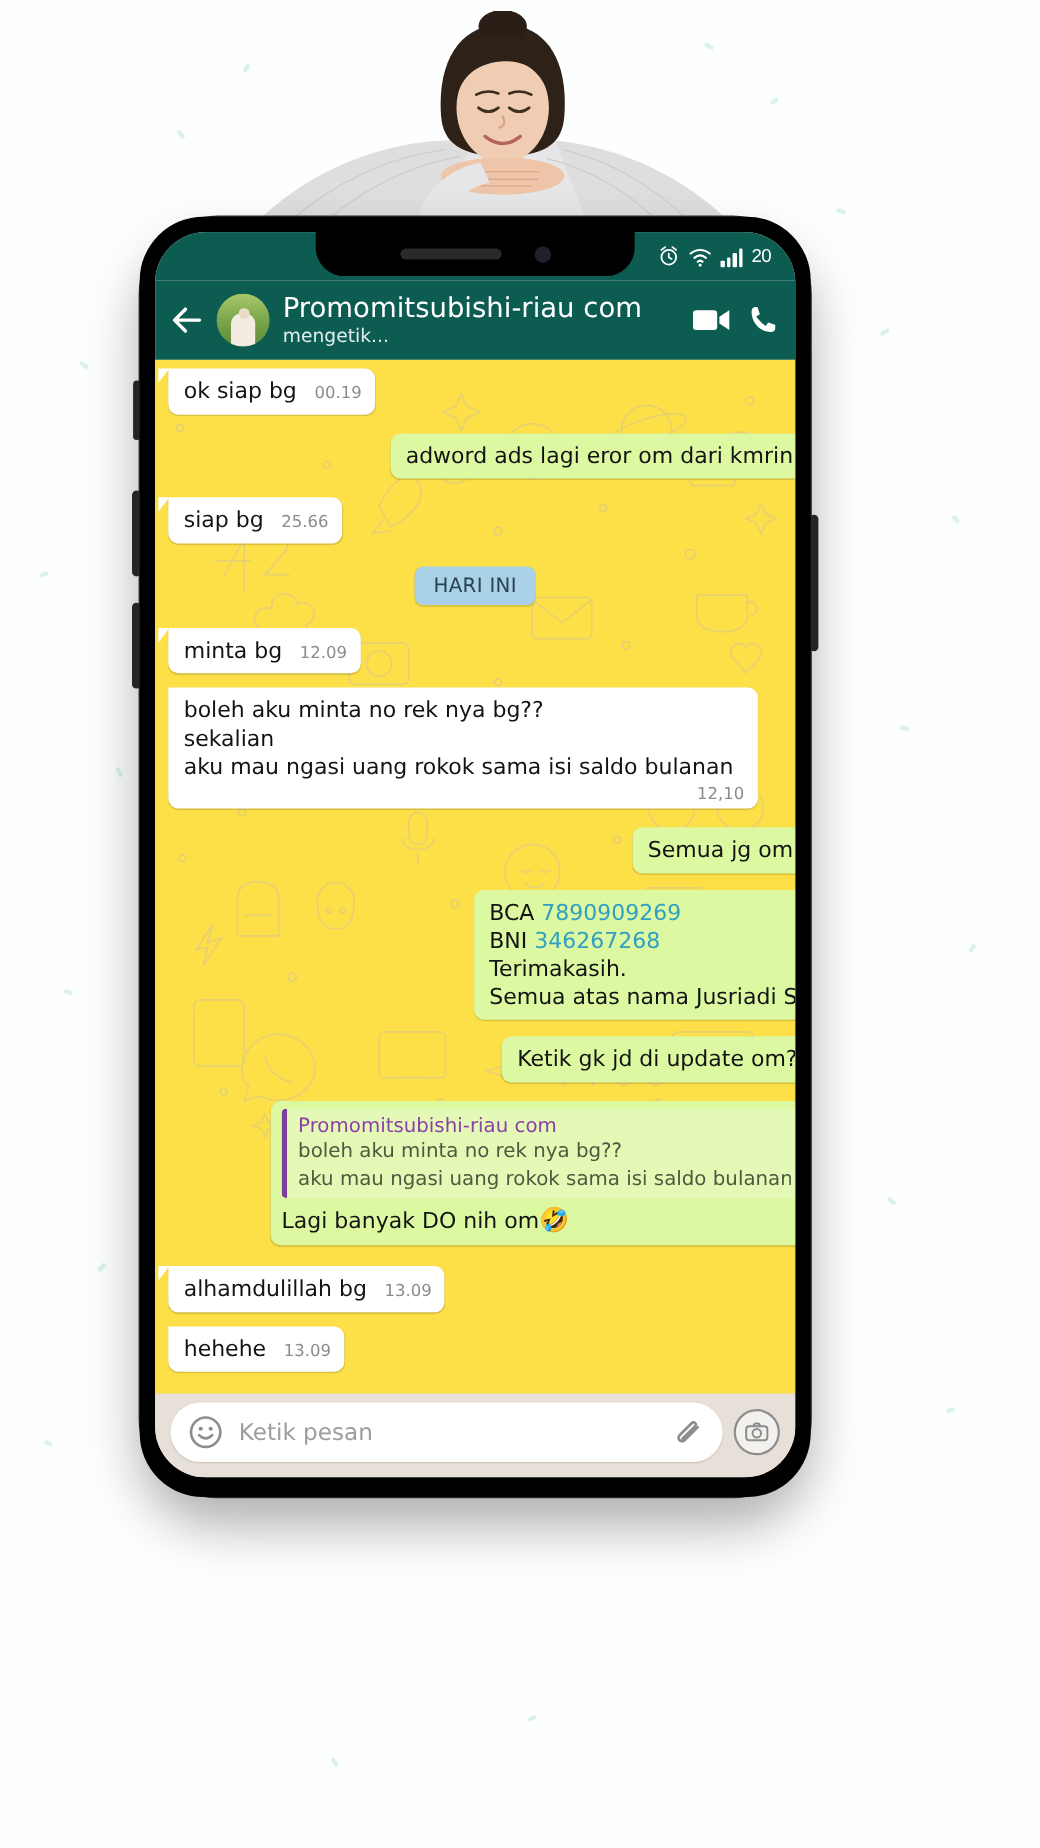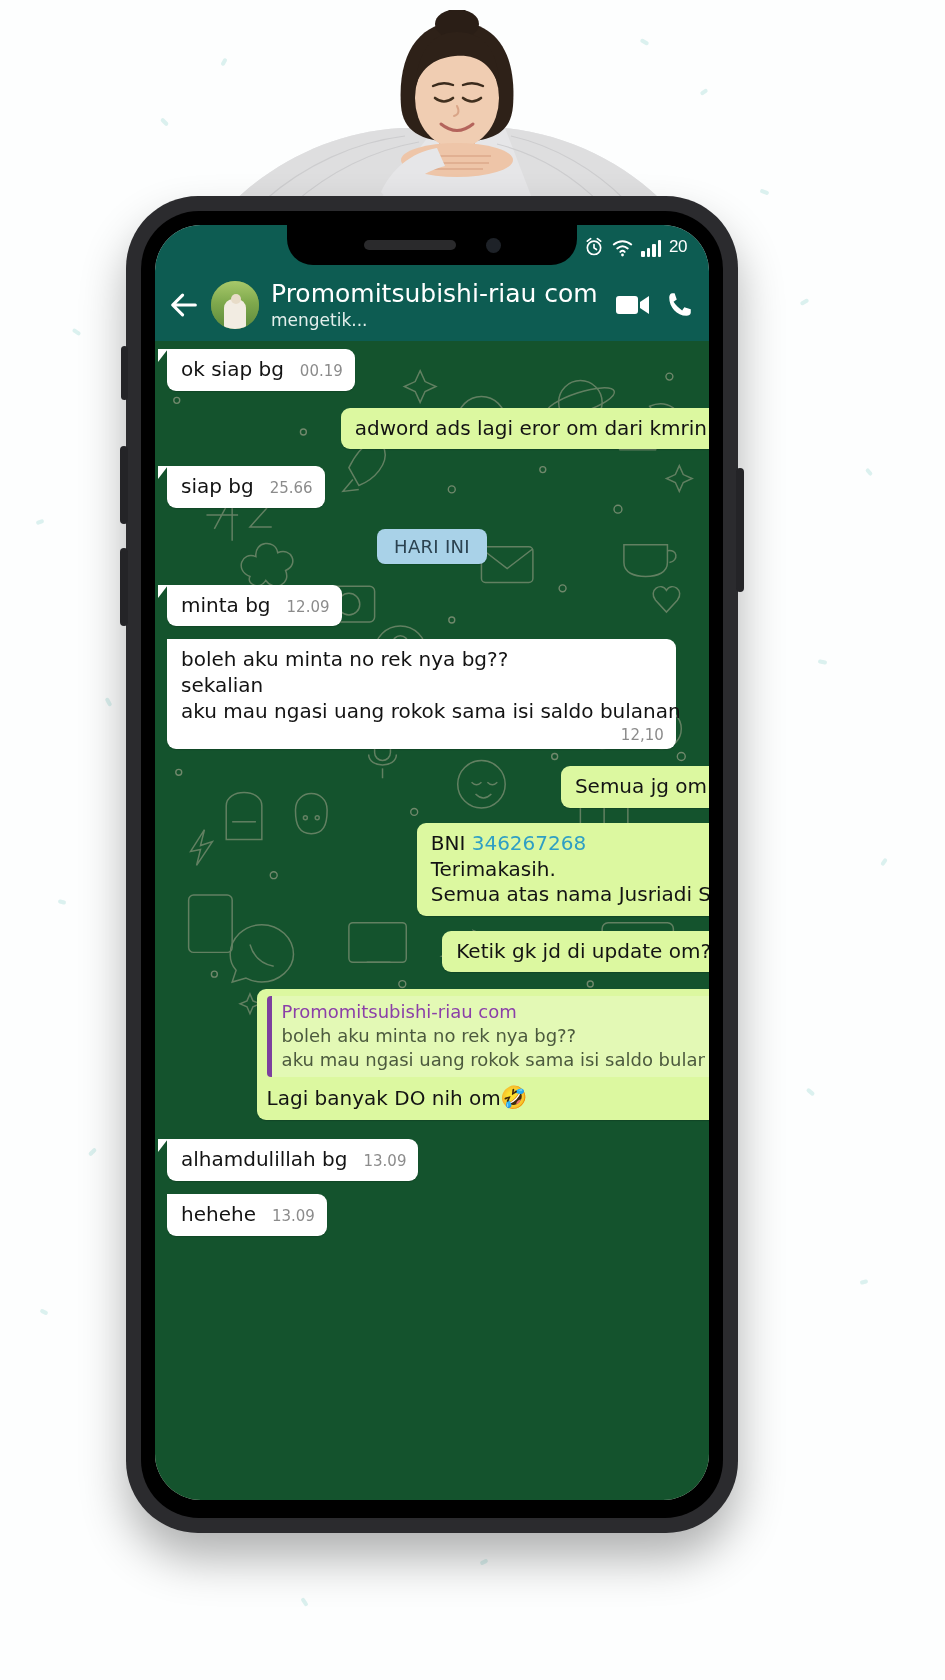--- a/index.html
+++ b/index.html
@@ -29,25 +29,25 @@
 
   
   .person { position: absolute; left: 205px; top: 10px; width: 480px; height: 225px; }
 
   
   .phone {
     position: absolute;
     left: 126px;
     top: 196px;
     width: 612px;
-    height: 1337px;
+    height: 1166px;
     background: #2b2b2e;
     border-radius: 72px;
     box-shadow: 0 26px 46px rgba(0,0,0,.30);
-    padding: 15px;
+    padding: 1px;
   }
   .phone-inner {
     position: relative;
     width: 100%;
     height: 100%;
     background: #000;
     border-radius: 58px;
     padding: 14px 14px 18px 14px;
     overflow: hidden;
   }
@@ -150,21 +150,21 @@
     line-height: 1.2;
     margin-top: 2px;
   }
   .hdr-icons { display: flex; align-items: center; gap: 16px; flex: 0 0 auto; padding-right: 2px; }
 
   
   .chat-body {
     flex: 1 1 auto;
     position: relative;
     overflow: hidden;
-    background: #14532d;
+    background: #fde047;
     padding: 8px 12px 4px 12px;
   }
   .doodles { position: absolute; inset: 0; opacity: .5; pointer-events: none; }
 
   .msgs { position: relative; z-index: 2; display: flex; flex-direction: column; gap: 11px; }
 
   .row { display: flex; width: 100%; }
   .row.l { justify-content: flex-start; }
   .row.r { justify-content: flex-end; }
   .row.c { justify-content: center; }
@@ -609,20 +609,24 @@
 
           <div class="row r" style="margin-top:6px">
             <div class="bub out" style="margin-right:-22px">
               <span>Semua jg om</span>
             </div>
           </div>
 
           <div class="row r" style="margin-top:4px">
             <div class="bub out nopoint" style="margin-right:-26px">
               <div class="acct-line">
+                <span>BCA</span>
+                <span class="acct-num">7890909269</span>
+              </div>
+              <div class="acct-line">
                 <span>BNI</span>
                 <span class="acct-num">346267268</span>
               </div>
               <div>Terimakasih.</div>
               <div>Semua atas nama Jusriadi S</div>
             </div>
           </div>
 
           <div class="row r" style="margin-top:4px">
             <div class="bub out" style="margin-right:-26px">
@@ -657,16 +661,37 @@
               <span class="inline">
                 <span>hehehe</span>
                 <span class="ts">13.09</span>
               </span>
             </div>
           </div>
 
         </div>
       </div>
 
+      <div class="inputbar">
+        <div class="input-pill">
+          <svg width="32" height="32" viewBox="0 0 24 24">
+            <circle cx="12" cy="12" r="10" fill="none" stroke="#8d8d8d" stroke-width="1.8"></circle>
+            <circle cx="8.6" cy="9.6" r="1.4" fill="#8d8d8d"></circle>
+            <circle cx="15.4" cy="9.6" r="1.4" fill="#8d8d8d"></circle>
+            <path d="M7.5 14 q 4.5 4.5 9 0" stroke="#8d8d8d" stroke-width="1.8" fill="none" stroke-linecap="round"></path>
+          </svg>
+          <span class="placeholder">Ketik pesan</span>
+          <svg width="32" height="32" viewBox="0 0 24 24">
+            <path d="M19 8.5 L 10 17.5 c -2.2 2.2 -5.6 -1.2 -3.4 -3.4 L 15 5.7 c 1.4 -1.4 3.6 .8 2.2 2.2 L 8.6 16.5" stroke="#8d8d8d" stroke-width="1.8" fill="none" stroke-linecap="round" stroke-linejoin="round"></path>
+          </svg>
+        </div>
+        <div class="cam-btn">
+          <svg width="22" height="20" viewBox="0 0 24 20">
+            <rect x="1.5" y="4" width="21" height="14" rx="3" fill="none" stroke="#8d8d8d" stroke-width="2"></rect>
+            <circle cx="12" cy="11" r="4.2" fill="none" stroke="#8d8d8d" stroke-width="2"></circle>
+            <path d="M8.5 4 l 1.6 -2.6 h 3.8 L 15.5 4" fill="none" stroke="#8d8d8d" stroke-width="2" stroke-linejoin="round"></path>
+          </svg>
+        </div>
+      </div>
 
     </div>
   </div>
 </div>
 
 </body></html>

